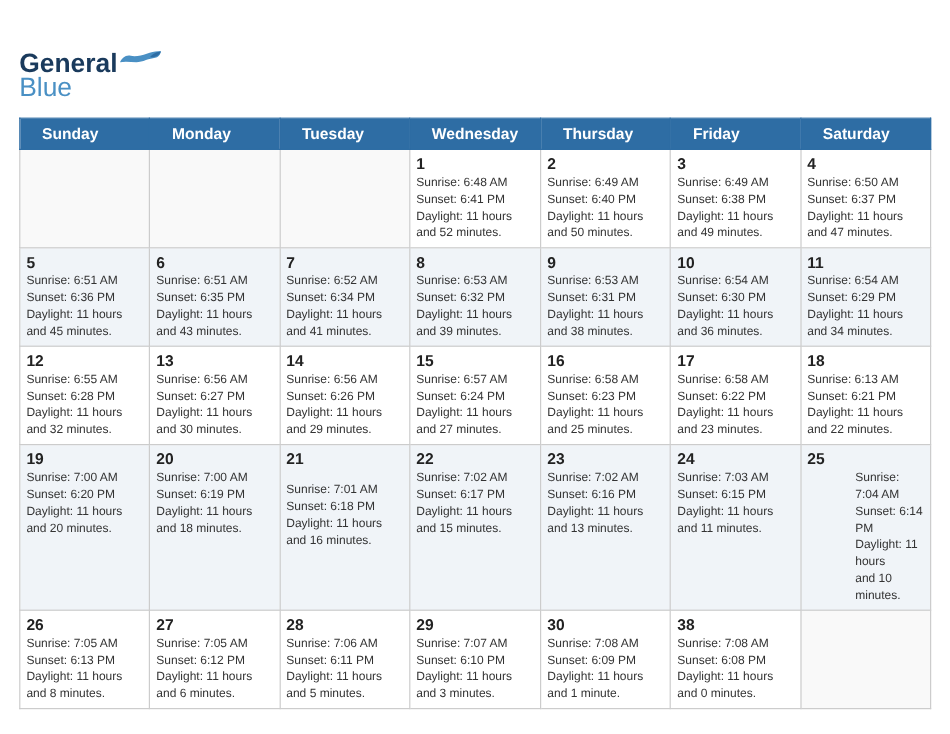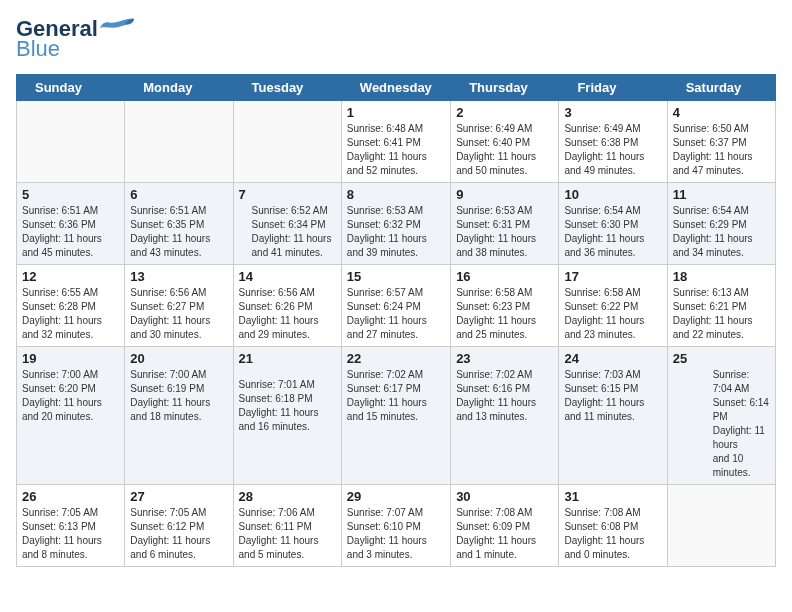--- a/index.html
+++ b/index.html
@@ -13,20 +13,21 @@
     .header {
       display: flex;
       justify-content: space-between;
       align-items: flex-start;
       margin-bottom: 12px;
     }
     .logo {
       display: flex;
       flex-direction: column;
       align-items: flex-start;
+      margin-top: 24px;
     }
     .logo-bird {
       width: 30px;
       height: 18px;
       margin-left: 52px;
       margin-top: -8px;
     }
     .title-block { text-align: right; }
     .month-title {
       font-size: 36px;
@@ -151,21 +152,21 @@
         </td>
         <td>
           <div class="day-num">6</div>
           <div class="day-info" style="white-space: pre-line;">Sunrise: 6:51 AM
 Sunset: 6:35 PM
 Daylight: 11 hours
 and 43 minutes.</div>
         </td>
         <td>
           <div class="day-num">7</div>
-          <div class="day-info" style="white-space: pre-line; margin-left: 13px;">Sunrise: 6:52 AM
+          <div class="day-info" style="white-space: pre-line;">Sunrise: 6:52 AM
 Sunset: 6:34 PM
 Daylight: 11 hours
 and 41 minutes.</div>
         </td>
         <td>
           <div class="day-num">8</div>
           <div class="day-info" style="white-space: pre-line;">Sunrise: 6:53 AM
 Sunset: 6:32 PM
 Daylight: 11 hours
 and 39 minutes.</div>
@@ -324,21 +325,21 @@
 and 3 minutes.</div>
         </td>
         <td>
           <div class="day-num">30</div>
           <div class="day-info" style="white-space: pre-line;">Sunrise: 7:08 AM
 Sunset: 6:09 PM
 Daylight: 11 hours
 and 1 minute.</div>
         </td>
         <td>
-          <div class="day-num">31</div>
+          <div class="day-num">38</div>
           <div class="day-info" style="white-space: pre-line;">Sunrise: 7:08 AM
 Sunset: 6:08 PM
 Daylight: 11 hours
 and 0 minutes.</div>
         </td>
         <td class="empty-cell"></td>
       </tr>
     </tbody>
 </table>
 

